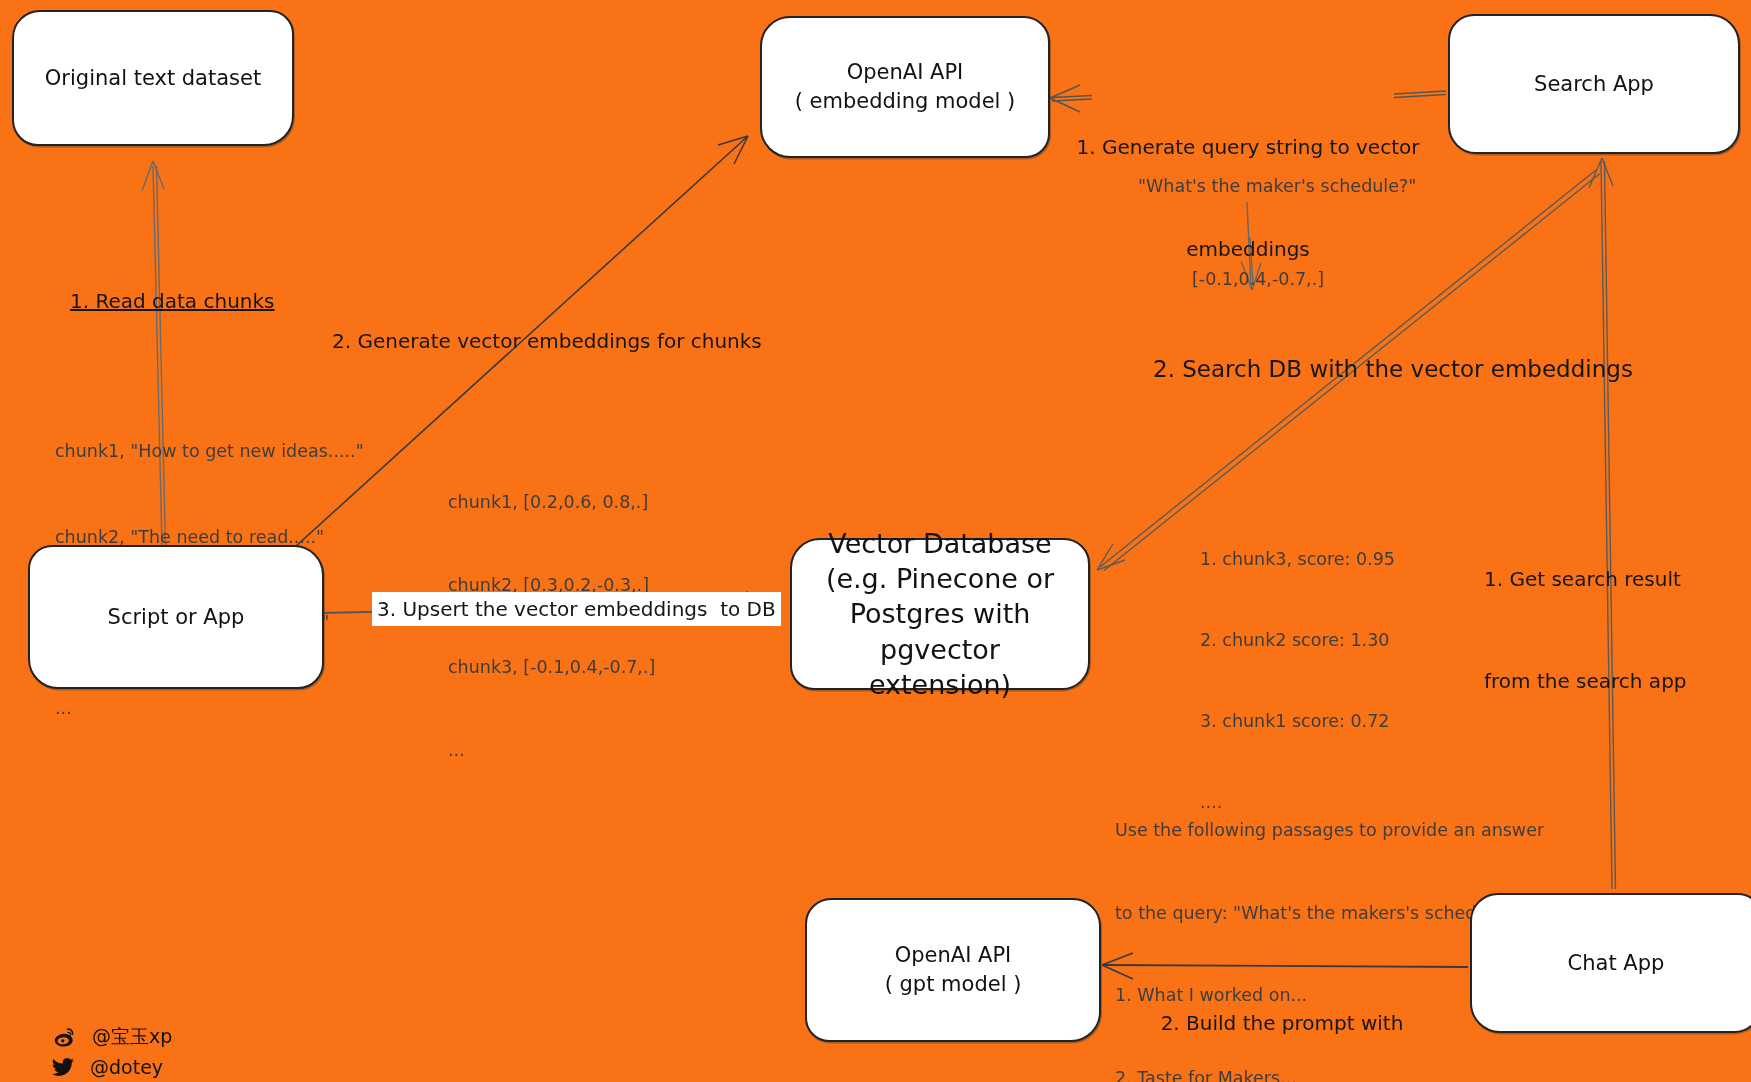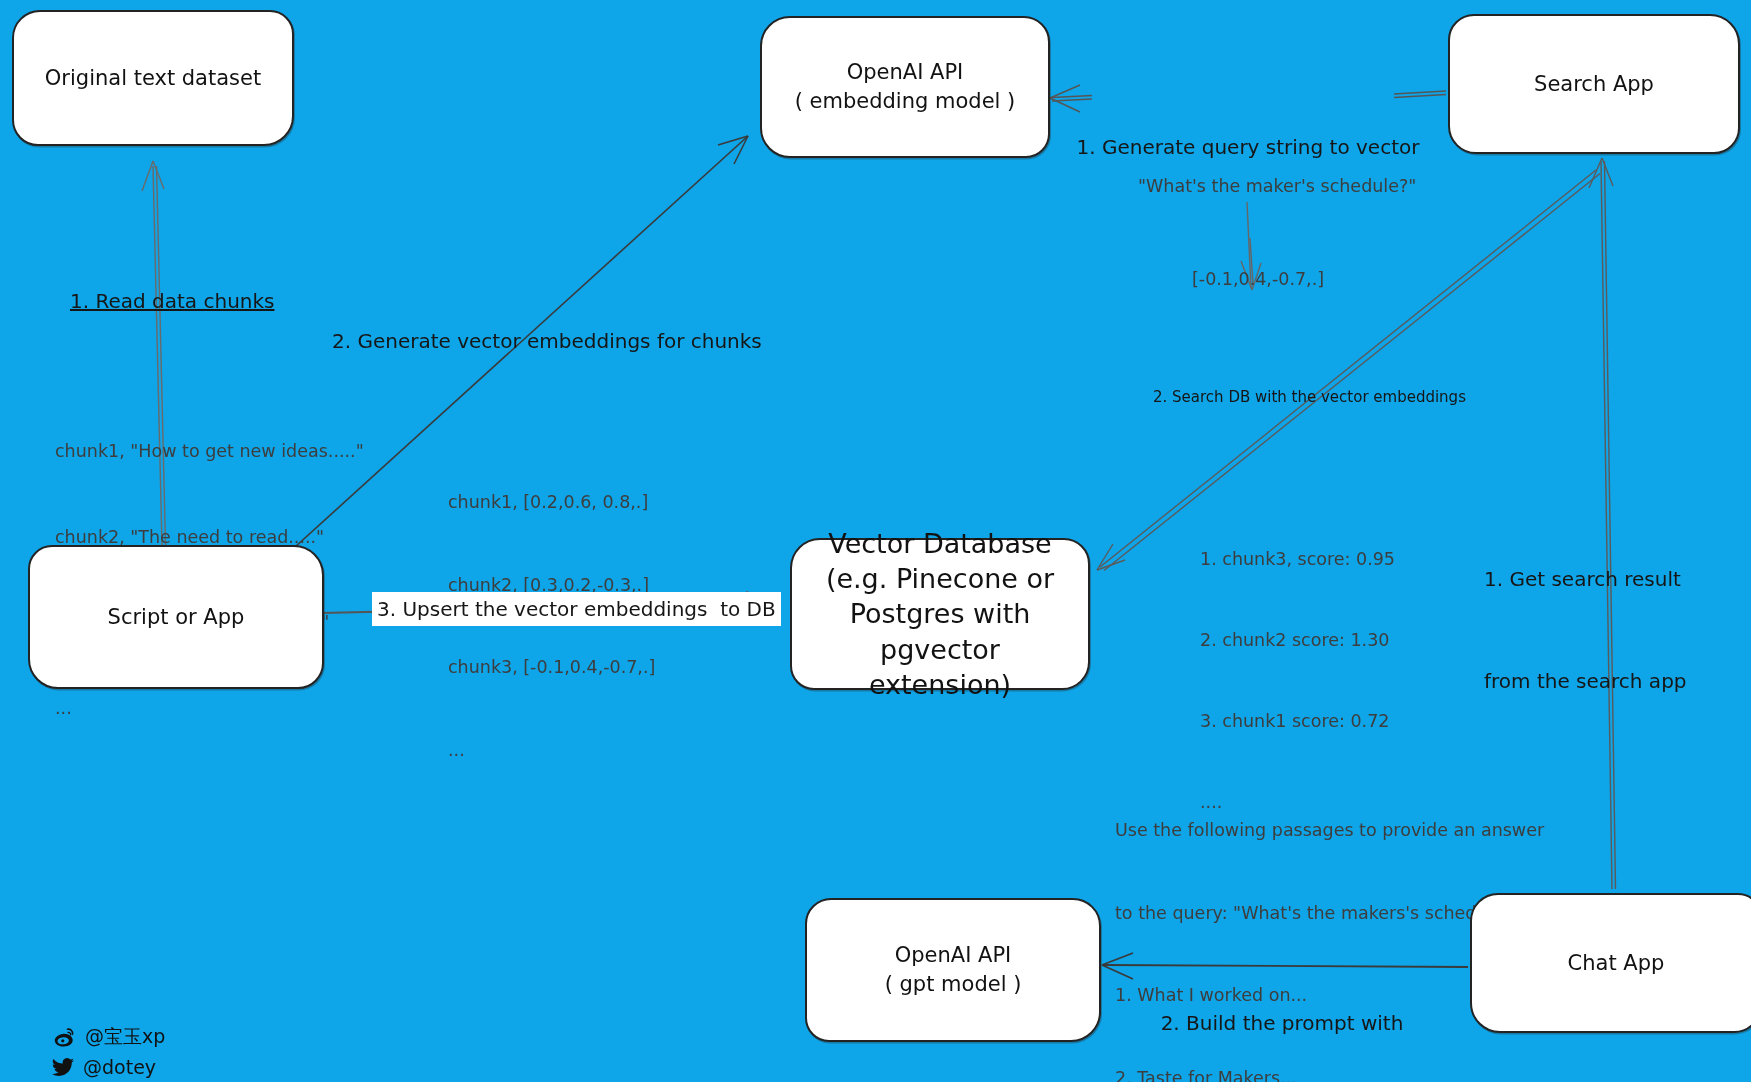--- a/index.html
+++ b/index.html
@@ -1,17 +1,17 @@
 <!DOCTYPE html>
 <html><head>
 <meta charset="utf-8">
 <style>
   html,body { margin:0; padding:0; background:#ffffff; }
   .canvas {
-    position:relative; width:1751px; height:1082px; background:#0ea5e9;
+    position:relative; width:1751px; height:1082px; background:#f97316;
     font-family:"DejaVu Sans", sans-serif; color:#141414; overflow:hidden;
   }
   .arrows { position:absolute; left:0; top:0; z-index:1; }
   .box {
     position:absolute; z-index:3; background:#fff;
     border:2px solid #232323; border-radius:28px 24px 30px 26px;
     box-shadow:1px 1.5px 0 0 rgba(40,40,40,.35);
     display:flex; align-items:center; justify-content:center;
     text-align:center; font-size:21px; line-height:1.38; color:#121212;
   }
@@ -19,21 +19,21 @@
   .steplabel {
     position:absolute; z-index:4; font-size:20px; color:#161616;
     white-space:pre; line-height:34px;
   }
   .steplabel.center { text-align:center; }
   .anno {
     position:absolute; z-index:2; font-size:17.5px; color:#3d3d3d;
     white-space:pre; line-height:27.5px;
   }
   .footer-row {
-    position:absolute; z-index:4; display:flex; align-items:center; gap:9px;
+    position:absolute; z-index:4; display:flex; align-items:center; gap:16px;
     font-size:19px; color:#111;
   }
   .footer-row svg { display:block; }
   .bgwhite { background:#fff; padding:0 5px; }
 </style>
 </head>
 <body>
 
 <div class="canvas">
 
@@ -135,23 +135,24 @@
   </div>
 
   <div class="steplabel" style="left:70px;top:284px;text-decoration:underline;">1. Read data chunks</div>
 
   <div class="steplabel" style="left:332px;top:324px;">2. Generate vector embeddings for chunks</div>
 
   <div class="steplabel bgwhite" style="left:372px;top:592px;">3. Upsert the vector embeddings  to DB</div>
 
   <div class="steplabel center" style="left:1070px;top:62px;width:356px;">
     <div>1. Generate query string to vector</div>
-  </div>
-
-  <div class="steplabel" style="left:1153px;top:380px;font-size:15px;">2. Search DB with the vector embeddings</div>
+    <div>embeddings</div>
+  </div>
+
+  <div class="steplabel" style="left:1153px;top:352px;font-size:23px;">2. Search DB with the vector embeddings</div>
 
   <div class="steplabel" style="left:1484px;top:494px;">
     <div>1. Get search result</div>
     <div>from the search app</div>
   </div>
 
   <div class="steplabel center" style="left:1157px;top:938px;width:250px;">
     <div>2. Build the prompt with</div>
     
   </div>

